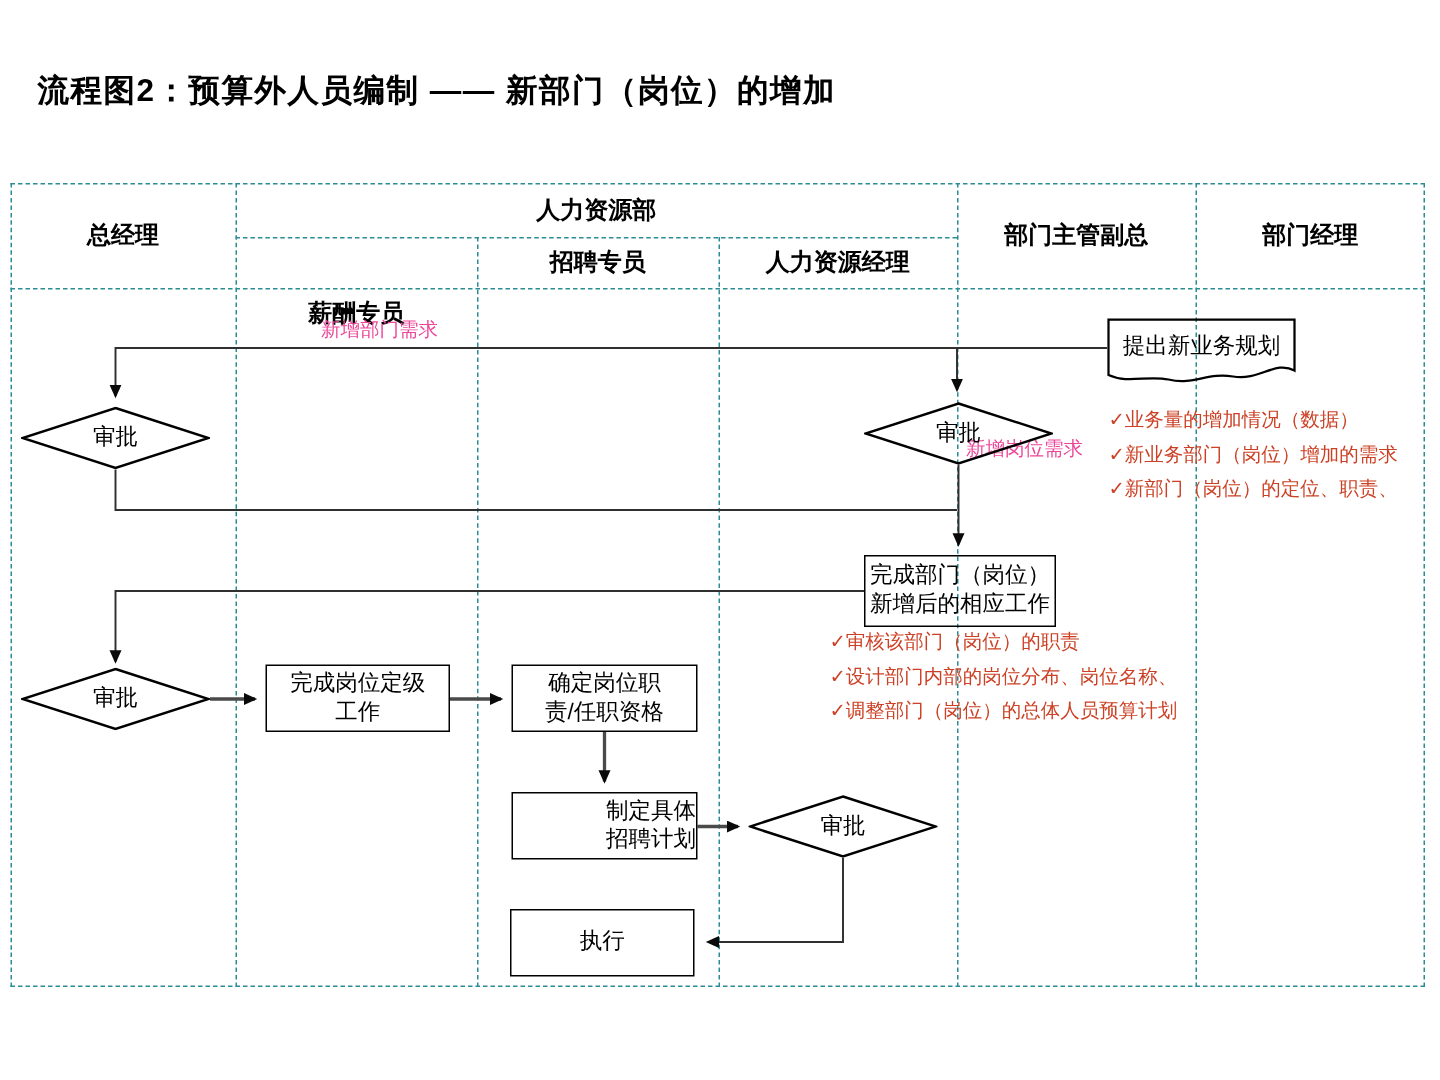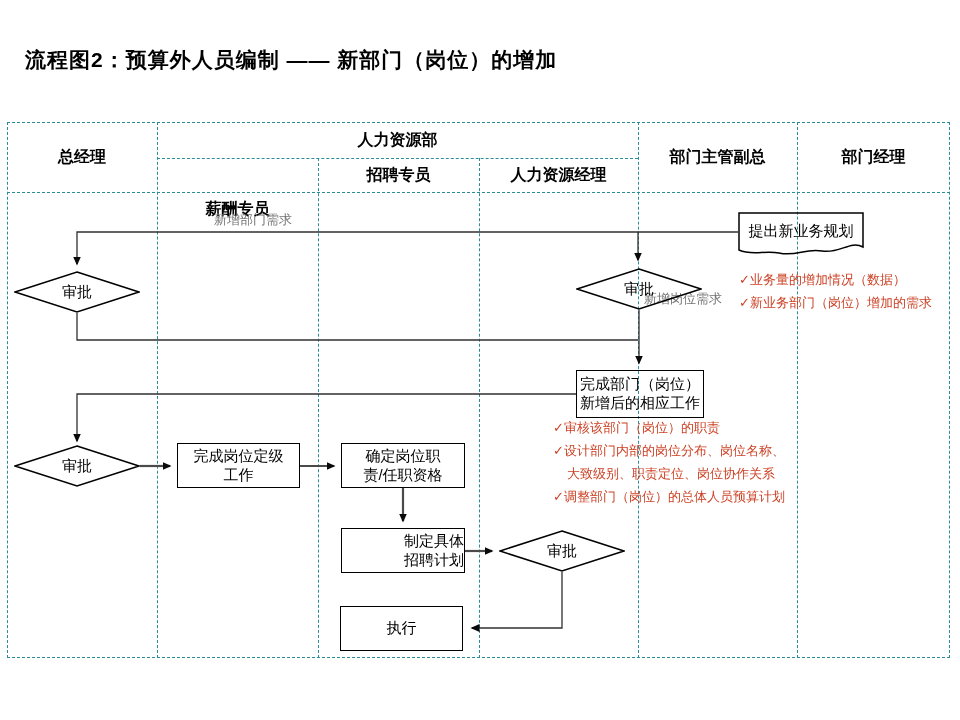--- a/index.html
+++ b/index.html
@@ -45,21 +45,21 @@
   .box-recruit{left:341px;top:528px;width:124px;height:45px;justify-content:flex-end;}
   .box-execute{left:340px;top:606px;width:123px;height:45px;}
   .doc{left:738px;top:212px;width:126px;height:46px;border:none;}
   .doc .node-label{top:-4px;}
   .diamond{border:none;}
   .dia1{left:14px;top:271px;width:126px;height:42px;}
   .dia2{left:576px;top:268px;width:126px;height:42px;}
   .dia3{left:14px;top:445px;width:126px;height:42px;}
   .dia4{left:499px;top:530px;width:126px;height:42px;}
   
-  .redlabel{position:absolute;color:#737373;font-size:13px;white-space:nowrap;}
+  .redlabel{position:absolute;color:#ec4899;font-size:13px;white-space:nowrap;}
   .lbl-newdept{left:214px;top:211px;}
   .lbl-newpost{left:644px;top:243px;margin-top:47px;}
   .checklist{position:absolute;color:#cc4125;font-size:13px;line-height:23px;white-space:nowrap;}
   .cl-top{left:739px;top:268px;}
   .cl-mid{left:553px;top:416px;}
   .checklist .indent{padding-left:14px;}
 </style>
 </head>
 <body>
 
@@ -155,21 +155,21 @@
   <div class="node rect box-execute">
     <span class="node-label">执行</span>
   </div>
 
   <div class="redlabel lbl-newdept">新增部门需求</div>
   <div class="redlabel lbl-newpost">新增岗位需求</div>
 
   <div class="checklist cl-top">
     <div class="line">✓业务量的增加情况（数据）</div>
     <div class="line">✓新业务部门（岗位）增加的需求</div>
+    <div class="line">✓新部门（岗位）的定位、职责、</div>
   </div>
   <div class="checklist cl-mid">
     <div class="line">✓审核该部门（岗位）的职责</div>
     <div class="line">✓设计部门内部的岗位分布、岗位名称、</div>
-    <div class="line indent">大致级别、职责定位、岗位协作关系</div>
     <div class="line">✓调整部门（岗位）的总体人员预算计划</div>
   </div>
 
 </div>
 
 </body></html>

